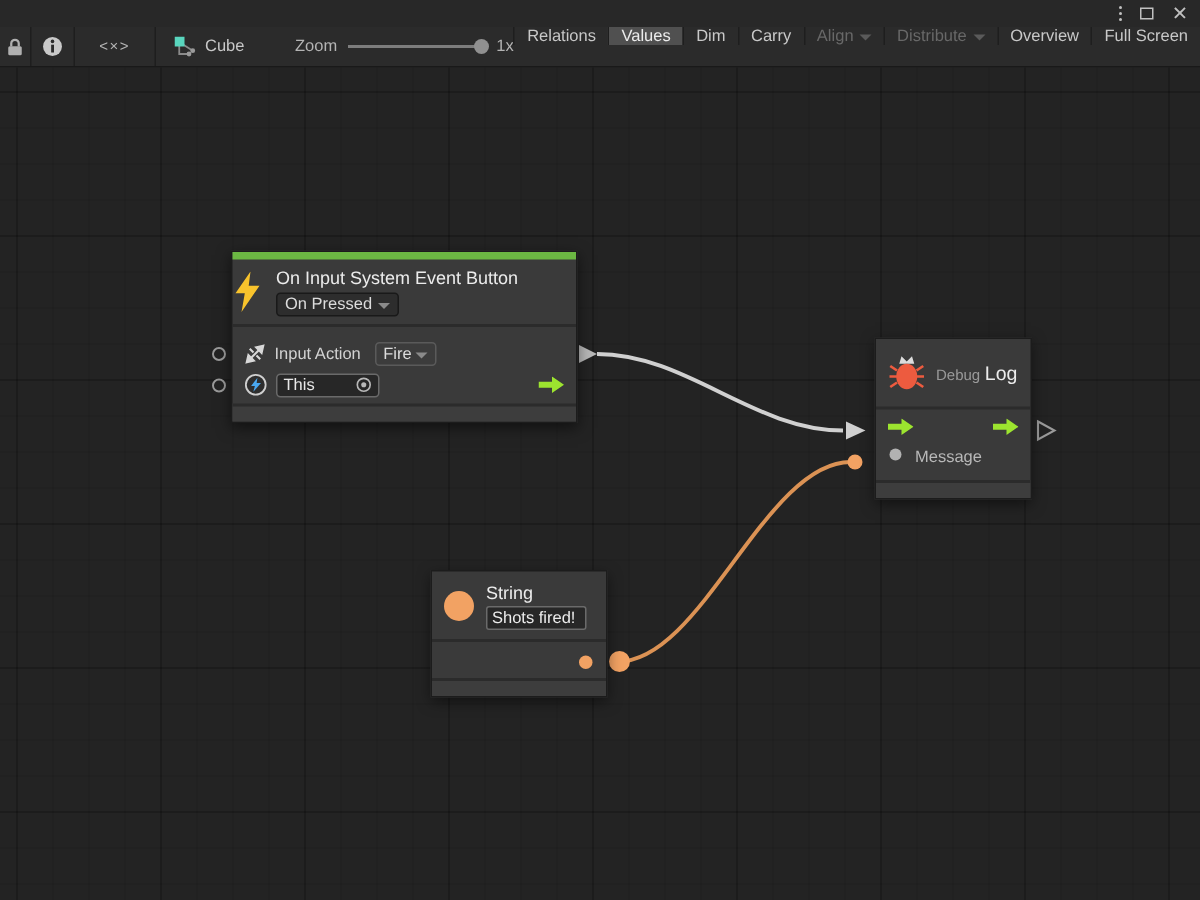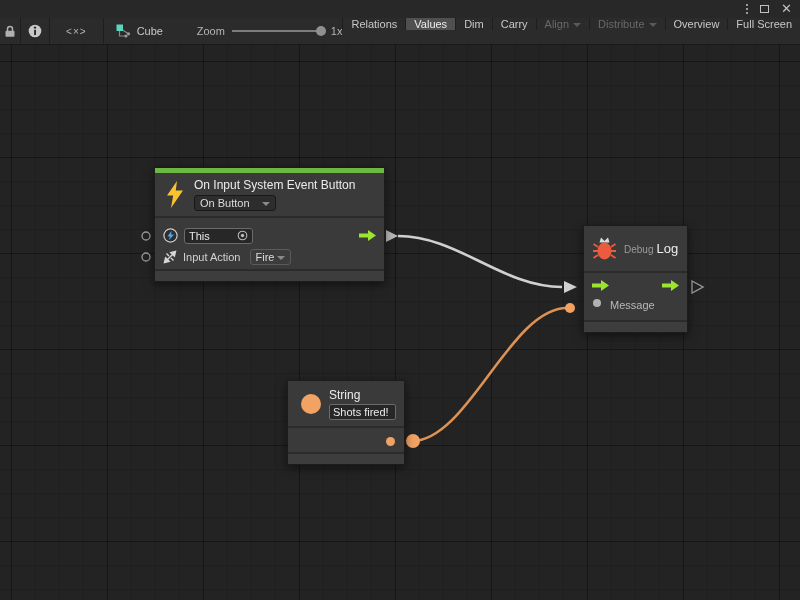--- a/index.html
+++ b/index.html
@@ -57,21 +57,21 @@
 
   
   .node { position:absolute; z-index:2; background:#3a3a3a;
           border:1px solid #1c1c1c; box-shadow:0 3px 9px rgba(0,0,0,.5);
           color:#ddd; font-size:11px; }
   .nfooter { border-top:2px solid #2b2b2b; height:12px; background:#3d3d3d; }
 
   
   .node-event { left:154px; top:122px; width:231px; }
   .estrip { height:5px; background:#6cb843; }
-  .ehead { display:flex; align-items:center; gap:9px; padding:4px 8px 4px 10px; height:43px; }
+  .ehead { display:flex; align-items:center; gap:9px; padding:4px 8px 4px 0; height:43px; }
   .ehead .titlecol { display:flex; flex-direction:column; gap:3px; }
   .etitle { font-size:12px; color:#ececec; white-space:nowrap; }
   .dropdown { display:inline-flex; align-items:center; justify-content:space-between;
               background:#2d2d2d; border:1px solid #191919; border-radius:3px;
               height:16px; padding:0 5px; color:#dcdcdc; font-size:11px; cursor:pointer; }
   .dd-mode { width:82px; }
   .ebody { border-top:2px solid #2b2b2b; padding:7px 8px 2px 8px; }
   .erow { display:flex; align-items:center; gap:6px; height:21px; }
   .field { background:#272727; border:1px solid #6a6a6a; border-radius:3px;
            height:16px; width:69px; display:flex; align-items:center;
@@ -87,21 +87,21 @@
   .dtitle { font-size:13px; color:#ececec; }
   .dbody { border-top:2px solid #2b2b2b; }
   .drow-flow { display:flex; align-items:center; justify-content:space-between;
                height:26px; padding:0 8px; }
   .drow-msg { display:flex; align-items:flex-start; gap:9px; height:21px; padding:0 9px; }
   .port-dot { width:8px; height:8px; border-radius:50%; background:#b2b2b2; display:block; }
   .msg-label { color:#b8b8b8; }
 
   
   .node-string { left:287px; top:335px; width:118px; }
-  .shead { display:flex; align-items:center; gap:8px; padding:7px 8px; height:45px;justify-content:flex-end; }
+  .shead { display:flex; align-items:center; gap:8px; padding:7px 8px; height:45px; }
   .scircle { width:20px; height:20px; border-radius:50%; background:#f2a263; flex:none; }
   .stitlecol { display:flex; flex-direction:column; gap:2px; }
   .stitle { font-size:12px; color:#ececec; }
   .sinput { width:67px; height:16px; background:#272727; border:1px solid #6a6a6a;
             border-radius:2px; color:#ececec; font-size:11px; padding:0 3px;
             font-family:Liberation Sans, sans-serif; }
   .sbody { border-top:2px solid #2b2b2b; height:26px; position:relative; }
   .sout-dot { position:absolute; right:9px; top:9px; width:9px; height:9px;
               border-radius:50%; background:#f2a263; }
 </style>
@@ -205,59 +205,59 @@
 
     <div class="node node-event">
       <div class="estrip"></div>
       <div class="ehead">
         <svg width="20" height="27" viewBox="0 0 20 27">
           <polygon points="12,0 2,14.5 8.2,14.5 6,27 18,9.5 10.8,9.5" fill="#f8c32c"></polygon>
         </svg>
         <div class="titlecol">
           <span class="etitle">On Input System Event Button</span>
           <span class="dropdown dd-mode">
-            <span>On Button</span>
+            <span>On Pressed</span>
             <span class="dd-tri"></span>
           </span>
         </div>
       </div>
       <div class="ebody">
-        <div class="erow">
-          <svg width="15" height="15" viewBox="0 0 15 15">
-            <circle cx="7.5" cy="7.5" r="6.6" fill="#2e2e2e" stroke="#cfcfcf" stroke-width="1.2"></circle>
-            <polygon points="8.6,2.8 4.4,8.4 6.9,8.4 5.9,12.2 11,6.4 8.1,6.4" fill="#4aa8f0"></polygon>
-          </svg>
-          <span class="field">
-            <span>This</span>
-            <svg width="11" height="11" viewBox="0 0 11 11">
-              <circle cx="5.5" cy="5.5" r="4.3" fill="none" stroke="#b8b8b8" stroke-width="1.1"></circle>
-              <circle cx="5.5" cy="5.5" r="1.7" fill="#b8b8b8"></circle>
-            </svg>
-          </span>
-          <span class="flow-out">
-            <svg width="17" height="11" viewBox="0 0 17 11">
-              <path d="M0 3.5 H9 V0 L17 5.5 L9 11 V7.5 H0 Z" fill="#9ce42f"></path>
-            </svg>
-          </span>
-        </div>
         <div class="erow">
           <svg width="14" height="14" viewBox="0 0 14 14">
             <g stroke="#d8d8d8" stroke-width="1.4" fill="#d8d8d8">
               <path d="M3.5 10.5 L10.5 3.5" fill="none"></path>
               <polygon points="12.5,1.5 7.8,2.6 11.4,6.2"></polygon>
               <polygon points="1.5,12.5 6.2,11.4 2.6,7.8"></polygon>
               <path d="M3.5 3.5 L6 6 M8 8 L10.5 10.5" fill="none"></path>
             </g>
           </svg>
           <span class="rlabel">Input Action</span>
           <span class="dropdown dd-fire">
             <span>Fire</span>
             <span class="dd-tri"></span>
           </span>
         </div>
+        <div class="erow">
+          <svg width="15" height="15" viewBox="0 0 15 15">
+            <circle cx="7.5" cy="7.5" r="6.6" fill="#2e2e2e" stroke="#cfcfcf" stroke-width="1.2"></circle>
+            <polygon points="8.6,2.8 4.4,8.4 6.9,8.4 5.9,12.2 11,6.4 8.1,6.4" fill="#4aa8f0"></polygon>
+          </svg>
+          <span class="field">
+            <span>This</span>
+            <svg width="11" height="11" viewBox="0 0 11 11">
+              <circle cx="5.5" cy="5.5" r="4.3" fill="none" stroke="#b8b8b8" stroke-width="1.1"></circle>
+              <circle cx="5.5" cy="5.5" r="1.7" fill="#b8b8b8"></circle>
+            </svg>
+          </span>
+          <span class="flow-out">
+            <svg width="17" height="11" viewBox="0 0 17 11">
+              <path d="M0 3.5 H9 V0 L17 5.5 L9 11 V7.5 H0 Z" fill="#9ce42f"></path>
+            </svg>
+          </span>
+        </div>
       </div>
       <div class="nfooter"></div>
     </div>
 
     <div class="node node-debug">
       <div class="dhead">
         <svg width="25" height="27" viewBox="0 0 25 27">
           <g stroke="#ed5b3f" stroke-width="1.8" fill="none">
             <path d="M6 12 L1.5 9 M6 16 L1 16 M6 20 L1.5 23"></path>
             <path d="M19 12 L23.5 9 M19 16 L24 16 M19 20 L23.5 23"></path>

